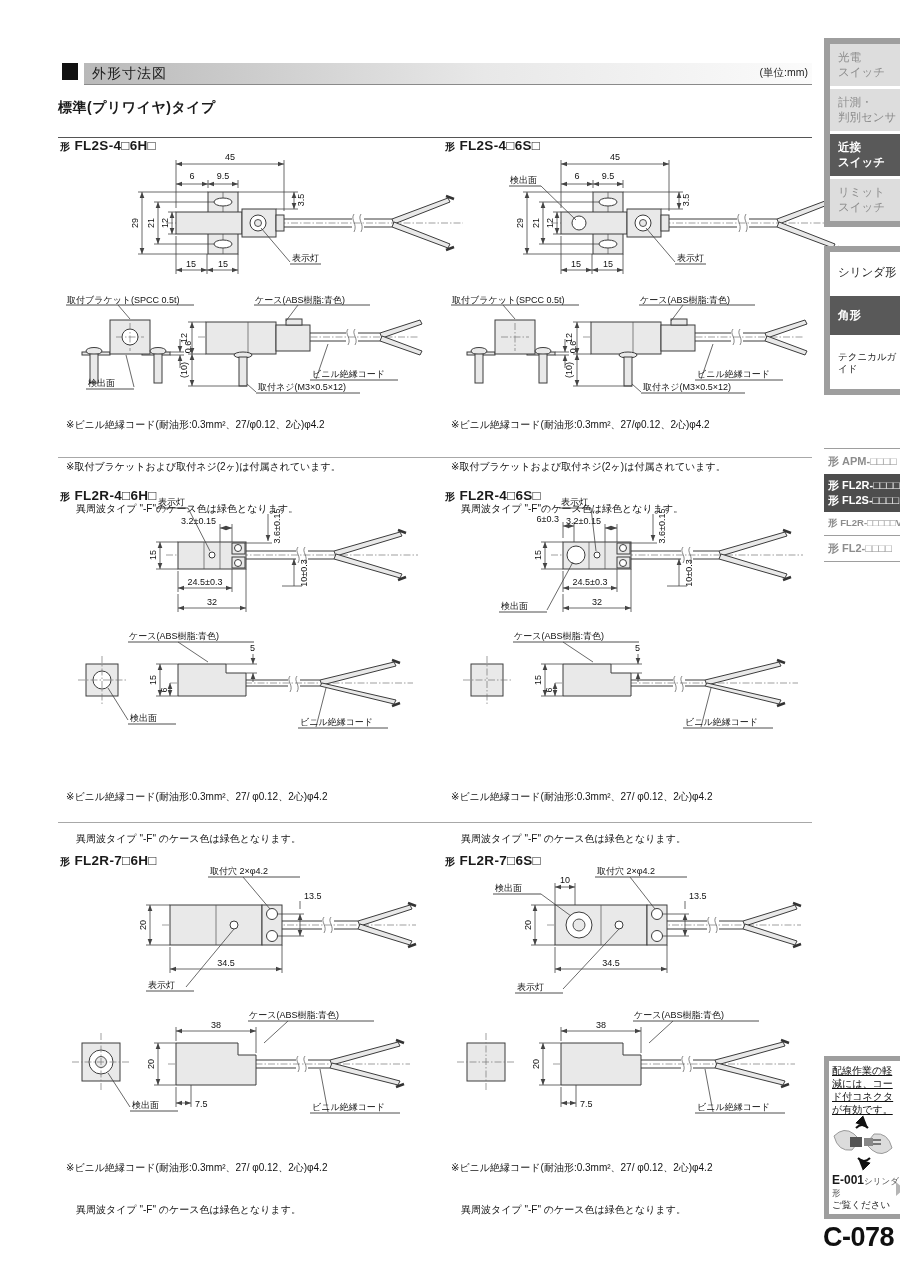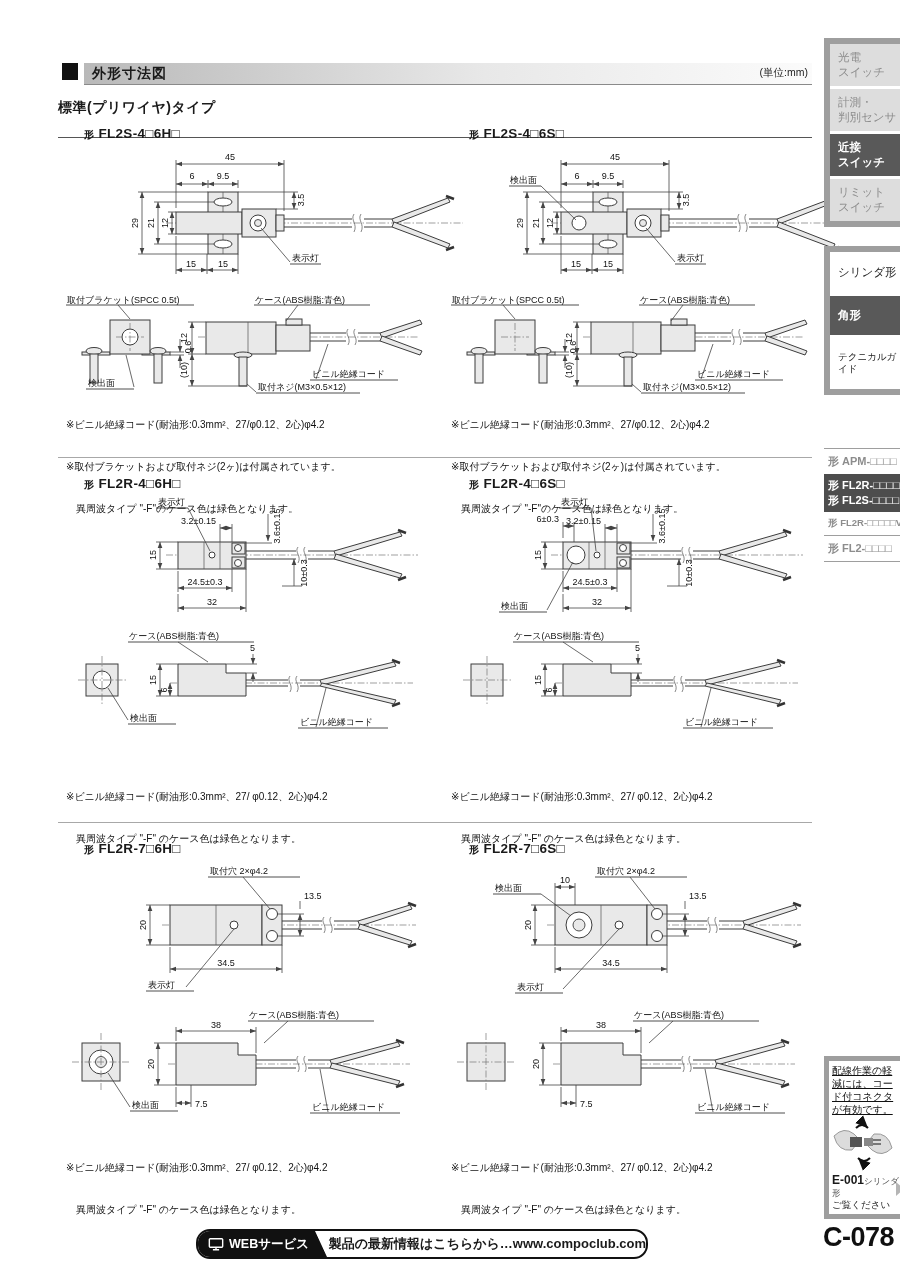--- a/index.html
+++ b/index.html
@@ -4,30 +4,30 @@
 <style>
   html,body{margin:0;padding:0;background:#fff;}
   #page{position:relative;width:900px;height:1272px;background:#fff;overflow:hidden;
         font-family:"Liberation Sans","DejaVu Sans",sans-serif;color:#1a1a1a;}
 
   
   .hdr-square{position:absolute;left:62px;top:63px;width:16px;height:17px;background:#111;}
   .hdr-bar{position:absolute;left:84px;top:63px;width:728px;height:21px;
            background:linear-gradient(to right,#b9b9b9,#e8e8e8 55%,#fbfbfb);
            border-bottom:1px solid #8a8a8a;display:flex;align-items:center;}
-  .hdr-bar span{font-size:14px;font-weight:bold;padding-left:8px;letter-spacing:1px;}
+  .hdr-bar span{font-size:14px;font-weight:normal;padding-left:8px;letter-spacing:1px;}
   .unit{position:absolute;top:66px;right:92px;font-size:10.5px;color:#222;}
   .subhdr{position:absolute;left:58px;top:99px;width:754px;border-bottom:1.5px solid #555;
           font-size:14px;font-weight:bold;padding-bottom:20px;letter-spacing:.5px;}
 
   
   .section{position:absolute;left:58px;width:754px;}
   .col{position:absolute;top:0;width:375px;}
   .col.right{left:385px;width:369px;}
-  .model-title{position:absolute;top:4px;left:2px;white-space:nowrap;margin-left:24px;}
+  .model-title{position:absolute;top:16px;left:2px;white-space:nowrap;}
   .model-title .pfx{font-size:10px;font-weight:bold;}
   .model-title .code{font-size:13.5px;font-weight:bold;letter-spacing:.3px;}
   .notes{position:absolute;left:8px;font-size:10px;line-height:14px;color:#111;white-space:pre;}
   .sect-rule{position:absolute;left:58px;width:754px;height:0;border-top:1px solid #a8a8a8;}
 
   
   svg{position:absolute;left:0;overflow:visible;}
   svg text{font-family:"Liberation Sans","DejaVu Sans",sans-serif;font-size:9px;fill:#111;}
   .body{fill:#e9e9e9;stroke:#3c3c3c;stroke-width:1;}
   .hole{fill:#fff;stroke:#3c3c3c;stroke-width:1;}
@@ -738,26 +738,15 @@
       <path d="M24,12 q6,-6 12,0" fill="none" stroke="#111" stroke-width="2" marker-end="url(#arb)"></path>
       <path d="M38,42 q-6,6 -12,0" fill="none" stroke="#111" stroke-width="2" marker-end="url(#arb)"></path>
     </svg>
     <div class="promo-link">
       <b>E-001</b><span style="color:#555;font-size:8.5px">シリンダ形</span><br>
       <span>ご覧ください</span>
       <span class="promo-arrow"></span>
     </div>
   </div>
 
-  <div class="web-pill">
-    <div class="web-left">
-      <svg width="16" height="15" viewBox="0 0 18 15" style="position:static">
-        <rect x="1.5" y="1" width="15" height="9.5" rx="1" fill="none" stroke="#fff" stroke-width="1.6"></rect>
-        <path d="M9,10.5 V13 M5.5,13.5 H12.5" stroke="#fff" stroke-width="1.6" fill="none"></path>
-      </svg>
-      <span>WEBサービス</span>
-    </div>
-    <div class="web-slant"></div>
-    <div class="web-right">製品の最新情報はこちらから…www.compoclub.com</div>
-  </div>
   <div class="page-num">C-078</div>
 
 </div>
 
 </body></html>

